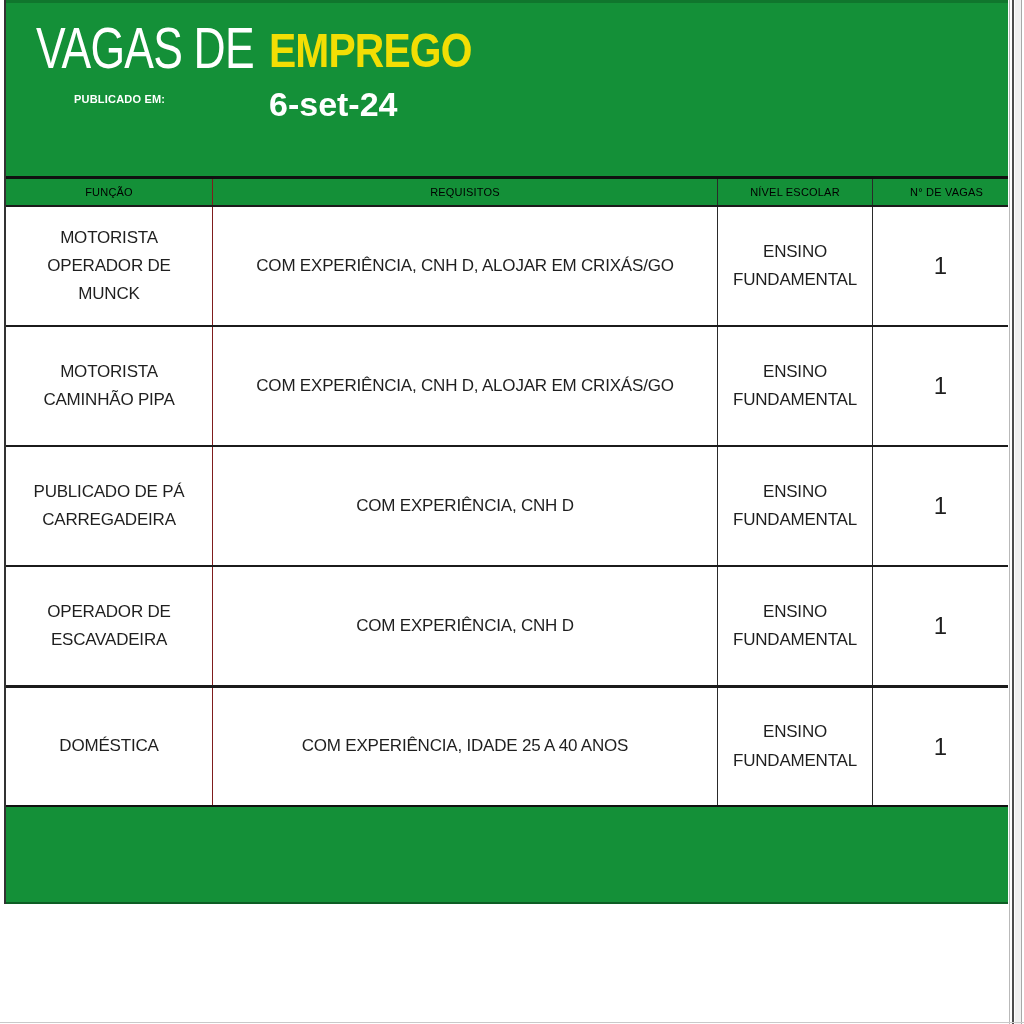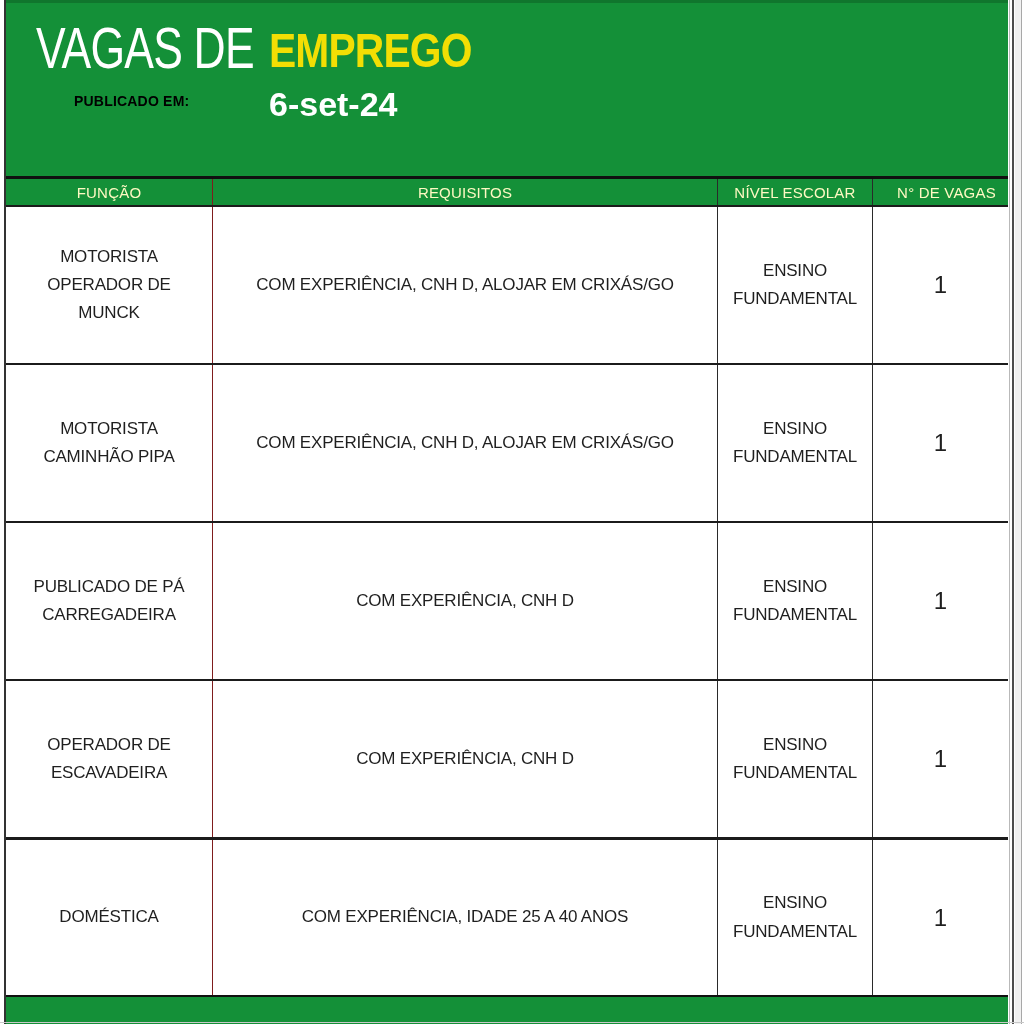--- a/index.html
+++ b/index.html
@@ -35,42 +35,42 @@
   }
   .title-highlight{
     position:absolute;left:263px;top:20px;
     color:var(--yellow);font-size:48px;font-weight:700;
     font-stretch:condensed;letter-spacing:-1px;
     transform:scaleX(0.85);transform-origin:left top;
     white-space:nowrap;
   }
   .published-label{
     position:absolute;left:68px;top:90px;
-    color:#000000;font-size:14px;font-weight:700;
+    color:#ffffff;font-size:11px;font-weight:700;
     letter-spacing:0.2px;white-space:nowrap;
   }
   .published-date{
     position:absolute;left:263px;top:82px;
     color:#ffffff;font-size:34px;font-weight:700;
     white-space:nowrap;
   }
   
   .table{border-top:3px solid #101010;}
   .thead{
     display:flex;height:26px;background:var(--green);
     box-sizing:border-box;
   }
   .thead .cell{
-    color:#fef9c3;font-size:15px;font-weight:400;
+    color:#000000;font-size:11px;font-weight:400;
     font-stretch:condensed;letter-spacing:0.2px;
     display:flex;align-items:center;justify-content:center;
     box-sizing:border-box;
   }
   .row{
-    display:flex;height:158px;background:#ffffff;
+    display:flex;height:120px;background:#ffffff;
     border-top:2px solid var(--border);
     box-sizing:border-box;
   }
   .row.thick{border-top-width:3px;}
   .row .cell{
     color:var(--text);font-size:17px;line-height:1.65;
     font-stretch:condensed;letter-spacing:-0.2px;
     display:flex;align-items:center;justify-content:center;
     text-align:center;box-sizing:border-box;padding:0 13px;
   }

